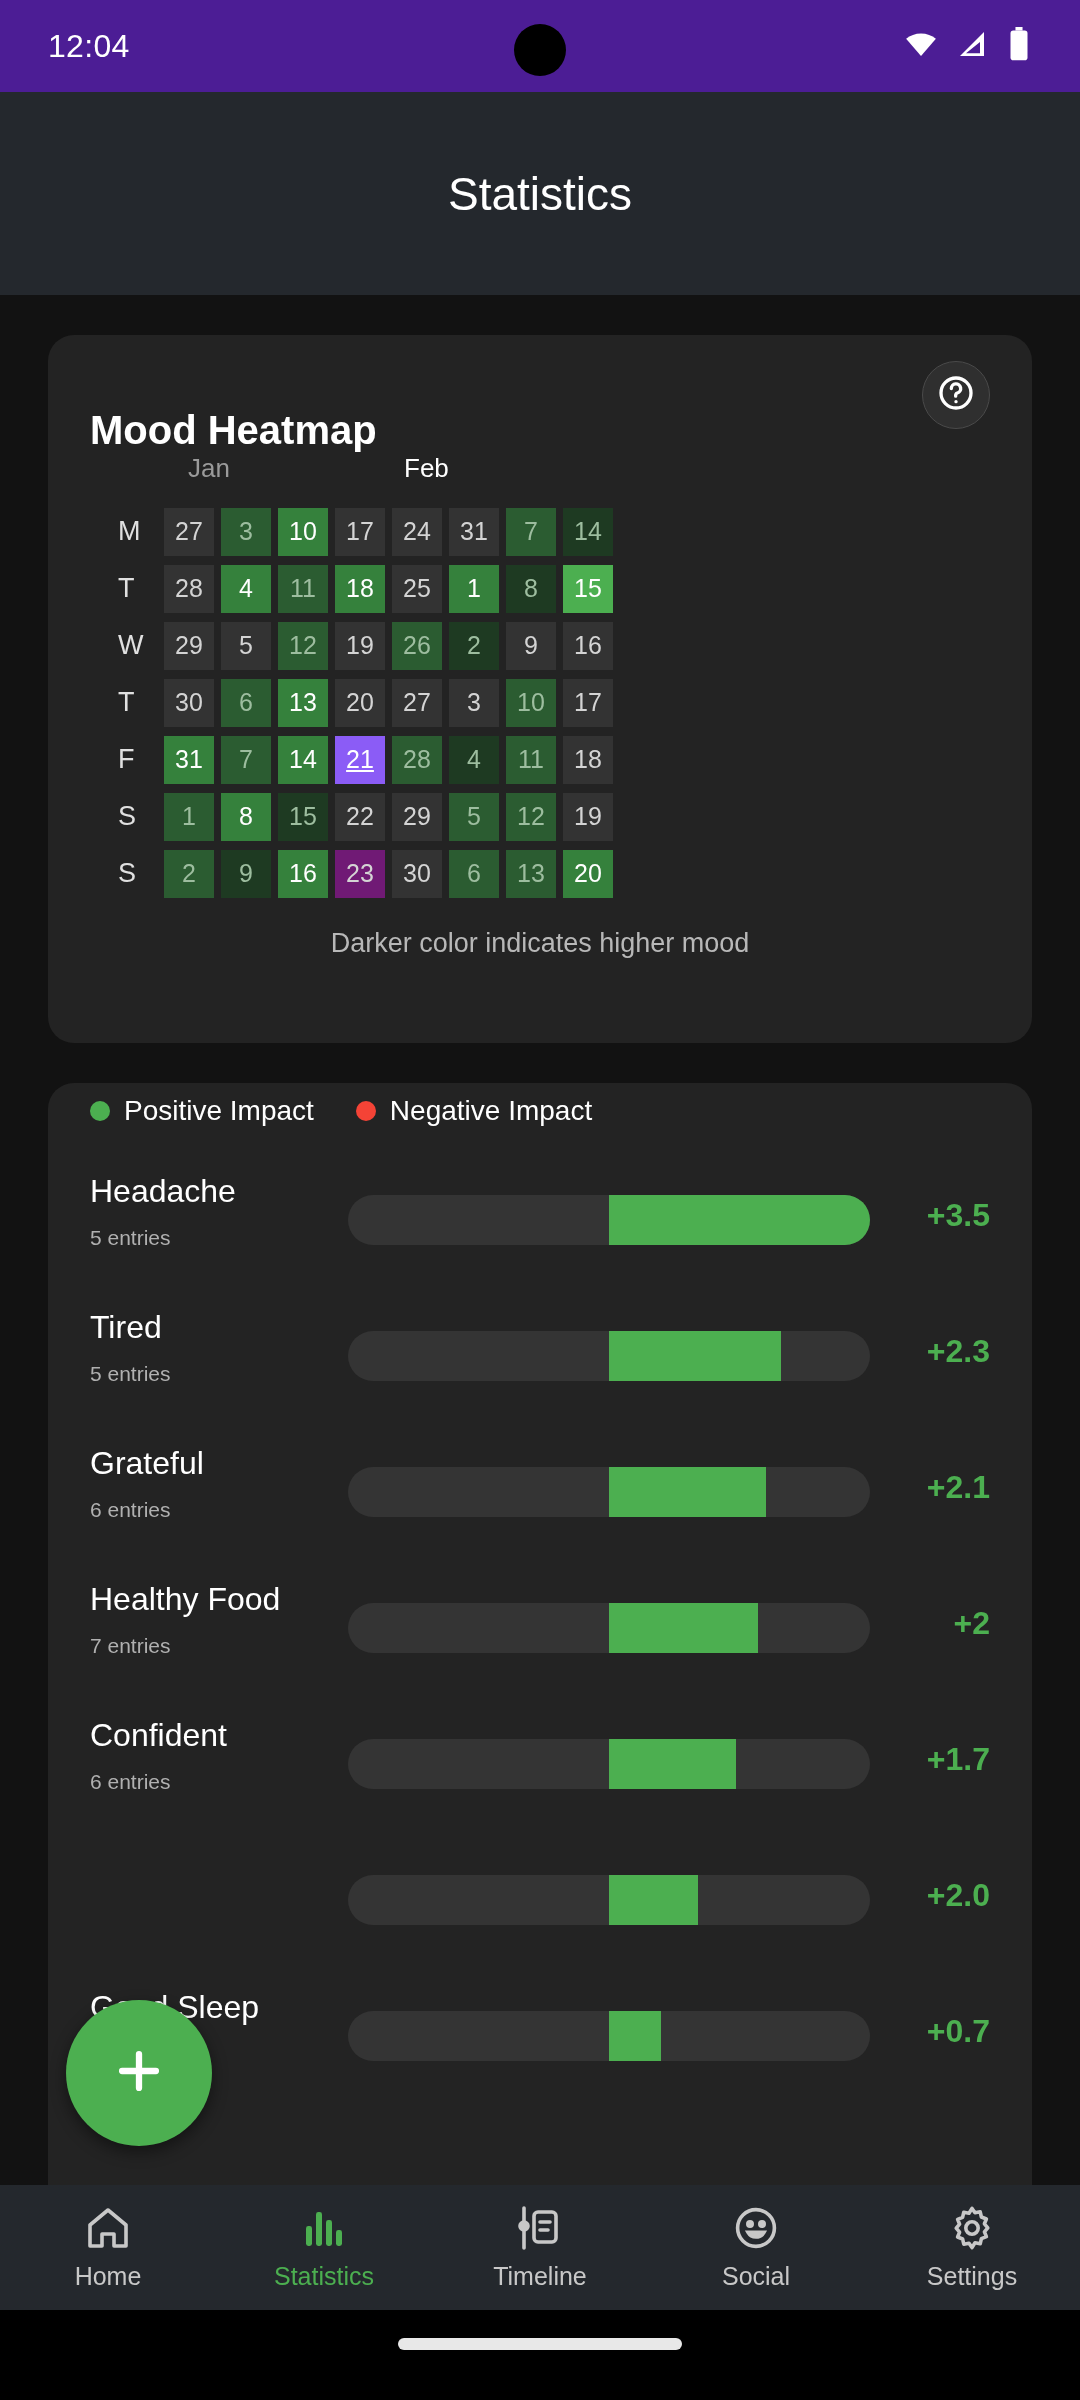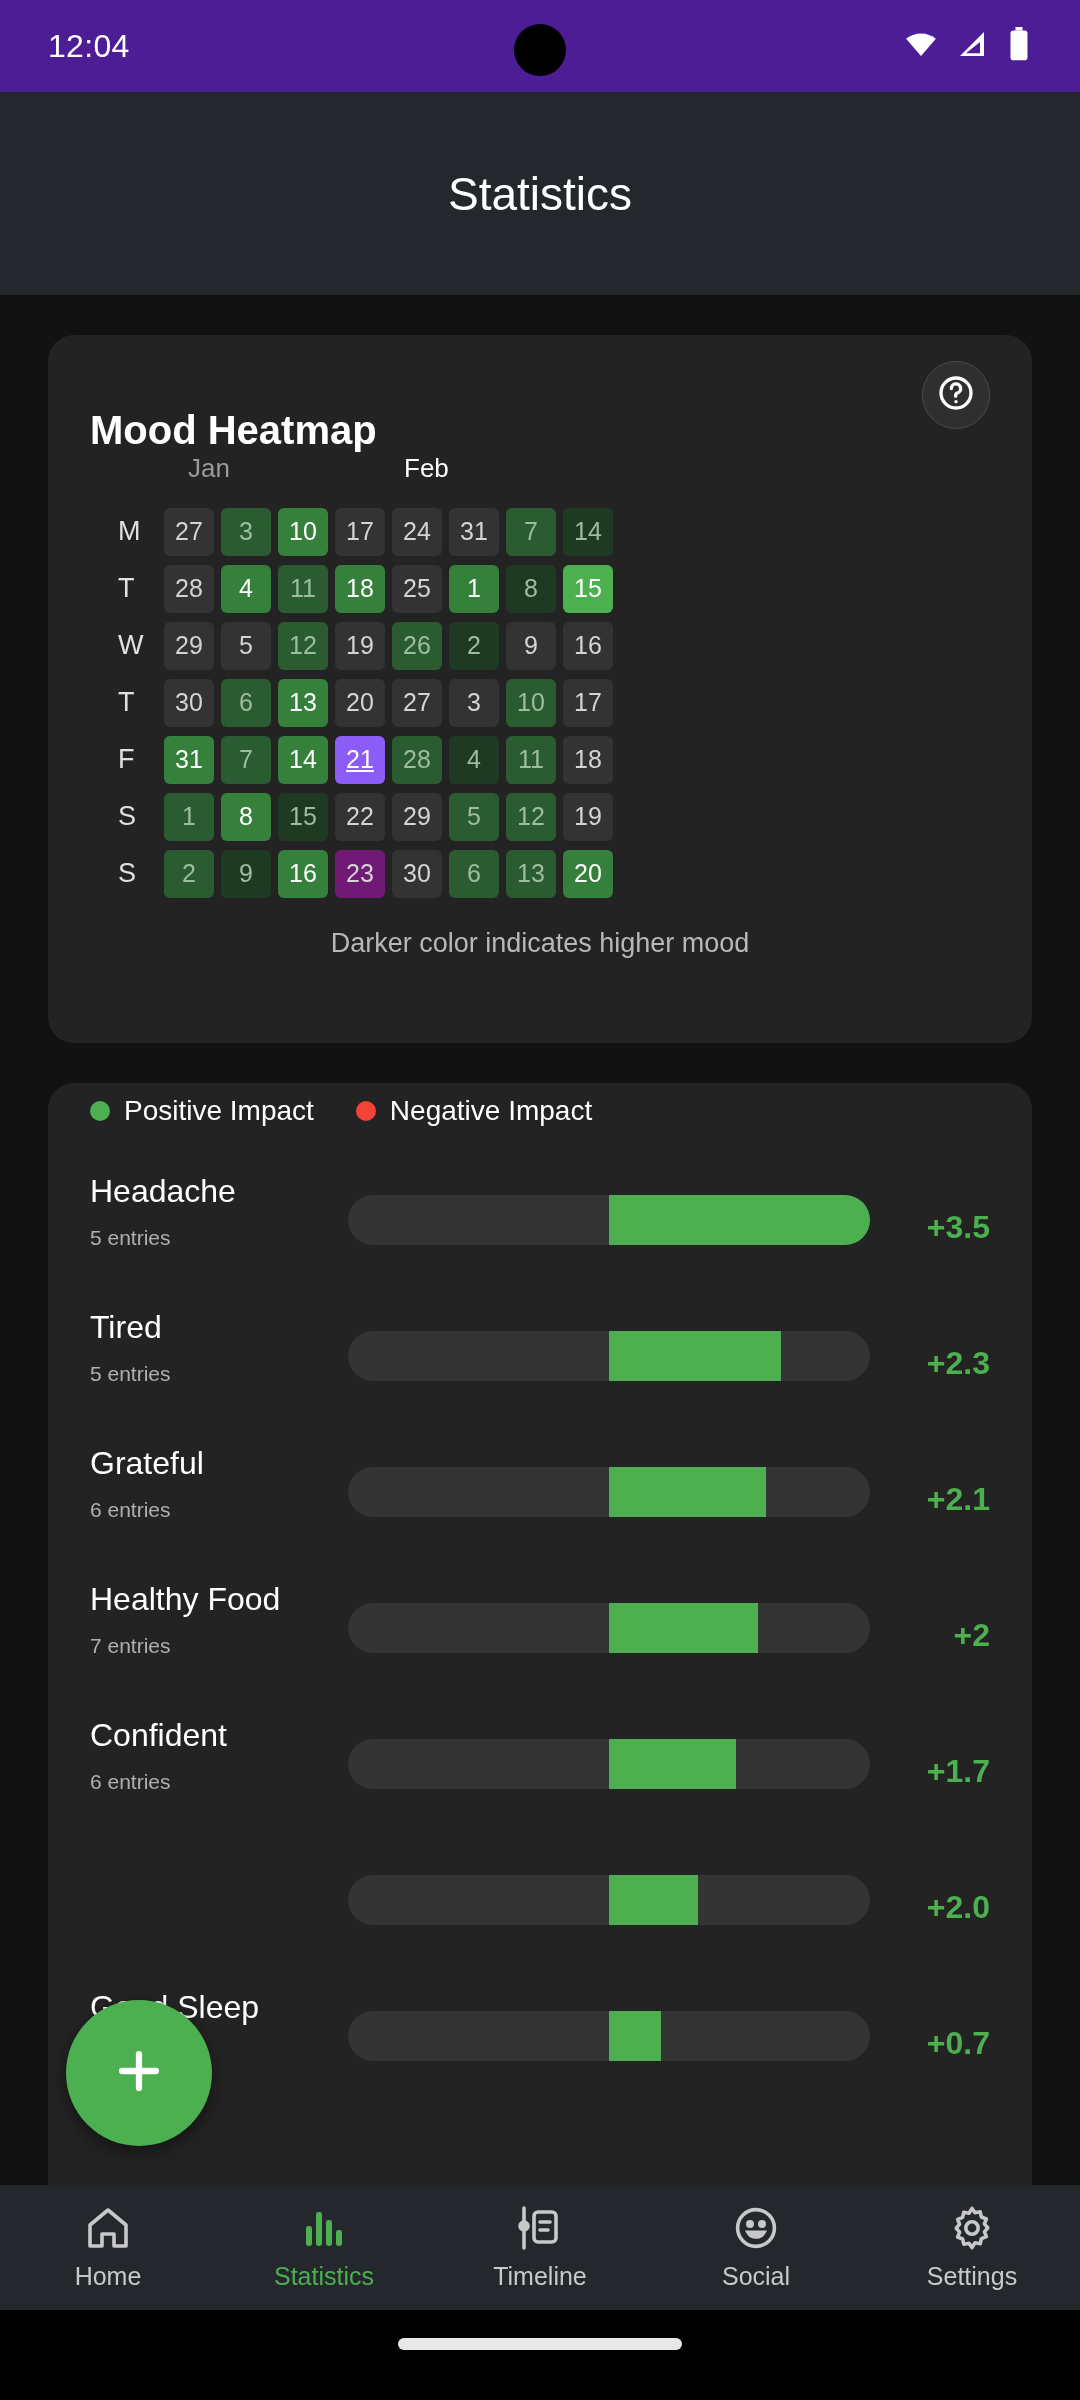--- a/index.html
+++ b/index.html
@@ -65,21 +65,21 @@
   .m-jan { left:0px; color:#9a9a9a; }
   .m-feb { left:216px; color:#ffffff; }
 
   .hm-grid { margin-left:62px; margin-top:6px; }
   .hm-row { display:flex; align-items:center; height:57px; }
   .hm-daylbl {
     width:54px; font-size:27px; color:#e0e0e0; text-align:left;
     padding-left:8px;
   }
   .hm-cell {
-    width:50px; height:48px; margin-right:7px; border-radius:6px;
+    width:50px; height:48px; margin-right:7px; border-radius:0;
     display:flex; align-items:center; justify-content:center;
     font-size:25px;
   }
   .hm-caption {
     text-align:center; font-size:27px; color:#b8b8b8; margin-top:26px;
   }
 
   
   .legend { display:flex; align-items:center; padding:0 42px; height:56px; gap:42px; }
   .legend-item { display:flex; align-items:center; gap:14px; }
@@ -92,21 +92,21 @@
   .act-label-wrap { position:absolute; left:42px; top:16px; width:270px; }
   .act-name { font-size:32px; color:#fff; line-height:1.15; }
   .act-entries { font-size:21px; color:#b0b0b0; margin-top:16px; }
   .act-track {
     position:absolute; left:300px; top:38px;
     width:522px; height:50px; border-radius:25px;
     background:#343434; overflow:hidden;
   }
   .act-fill { position:absolute; top:0; height:50px; background:#4CAF50; }
   .act-value {
-    position:absolute; right:42px; top:52px; width:130px;
+    position:absolute; right:42px; top:40px; width:130px;
     text-align:right; font-size:32px; font-weight:700;
   }
 
   
   .fab {
     position:absolute; left:66px; top:2000px;
     width:146px; height:146px; border-radius:50%;
     background:#4CAF50;
     display:flex; align-items:center; justify-content:center;
     box-shadow:0 6px 16px rgba(0,0,0,.45);

